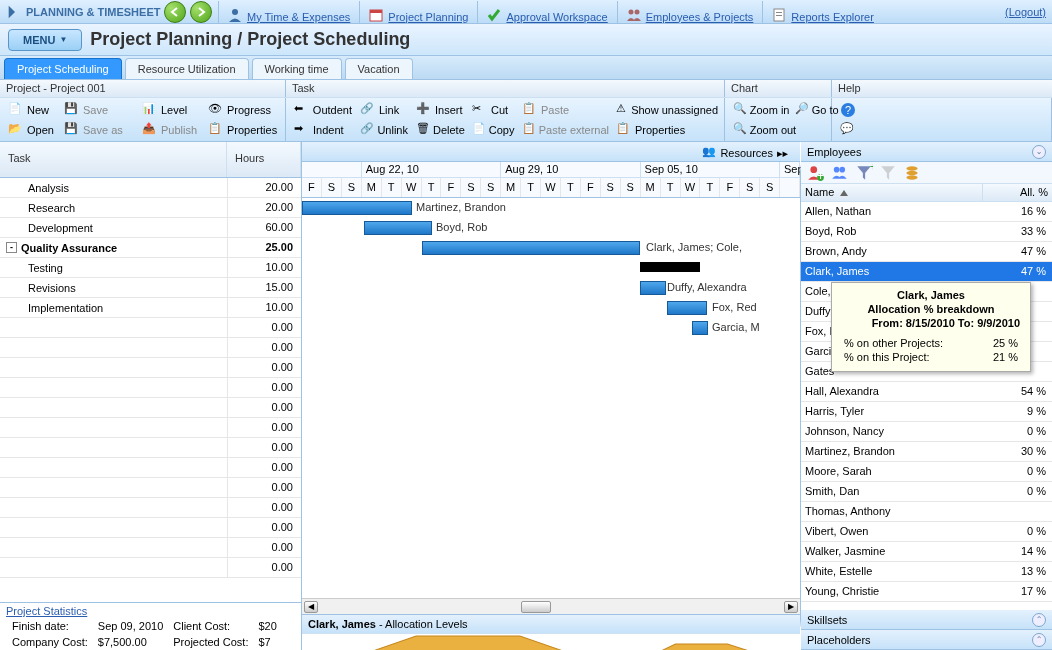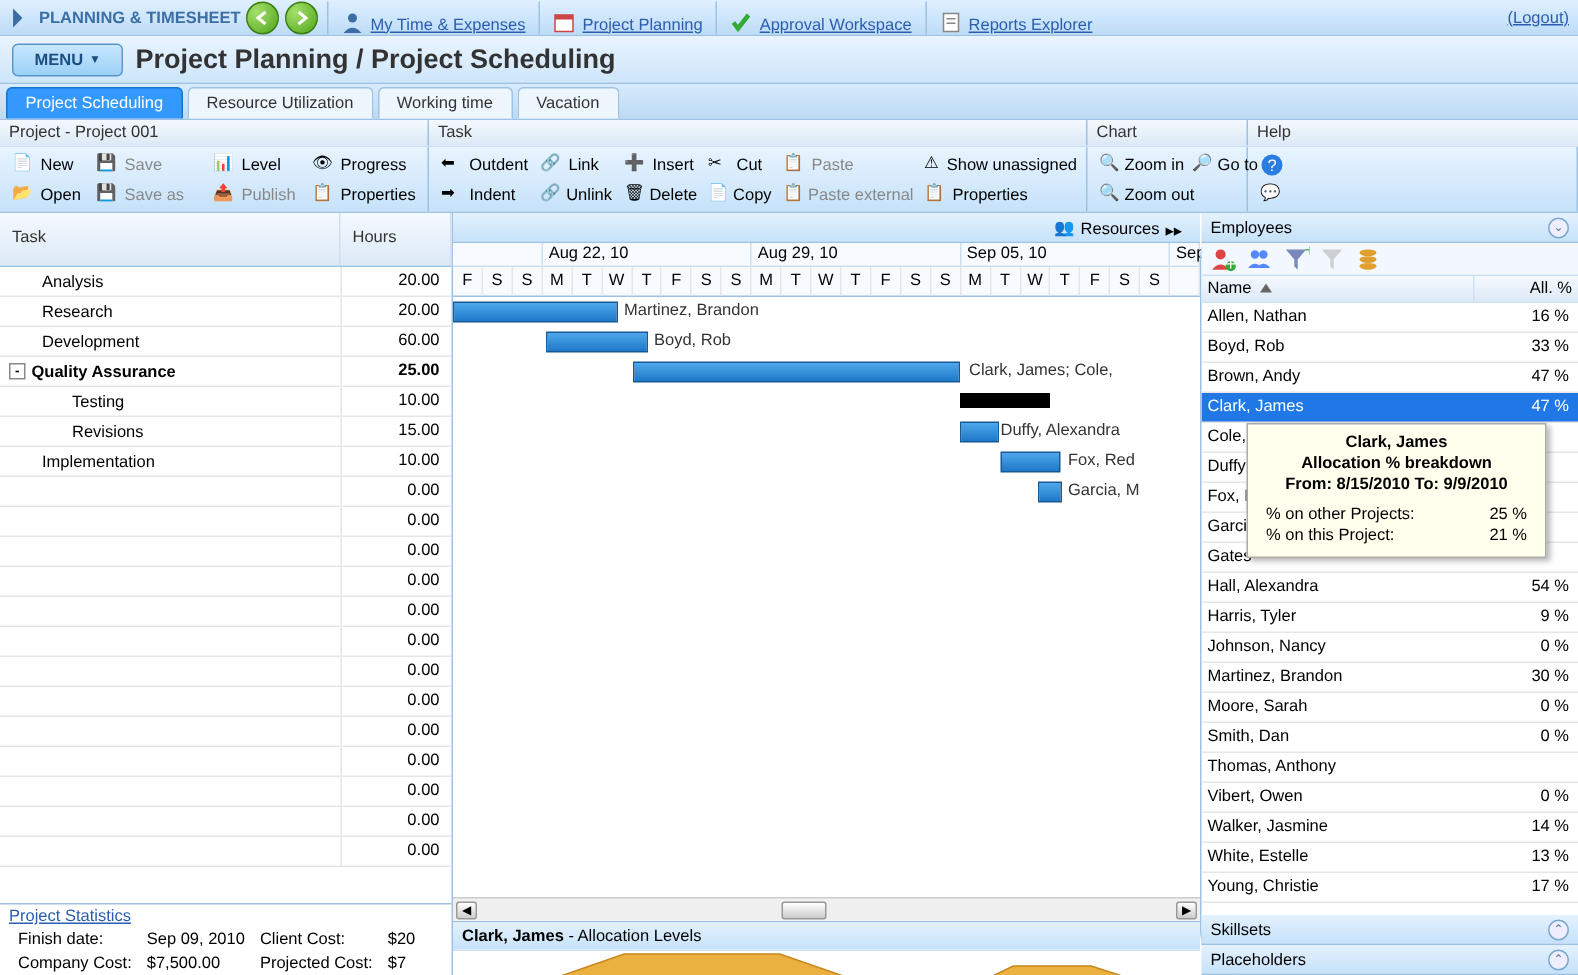--- a/index.html
+++ b/index.html
@@ -50,21 +50,21 @@
 
 
 .task-head { height: 36px; background: linear-gradient(#f4f9fe,#dce9f6); display:flex; border-bottom:1px solid #9ec2e3;}
 .task-head .col { border-right:1px solid #cde0f1; padding: 10px 8px; font-weight:normal; color:#333;}
 .task-head .col.task { flex:1; }
 .task-head .col.hours { width: 74px; text-align:left;}
 .task-body { flex:1; overflow:hidden; }
 .task-row { height:20px; display:flex; border-bottom:1px solid #e6e6e6;}
 .task-row .name { flex:1; padding:3px 4px 3px 6px; display:flex; align-items:center; }
 .task-row .name.indent1 { padding-left: 28px; }
-.task-row .name.indent2 { padding-left: 48px; text-align: center; }
+.task-row .name.indent2 { padding-left: 28px; text-align: center; }
 .task-row .hours { width:74px; text-align:right; padding:3px 8px; border-left:1px solid #e6e6e6;}
 .task-row.bold { font-weight:bold; }
 .expander { width: 11px; height: 11px; border:1px solid #888; display:inline-flex; align-items:center; justify-content:center; margin-right:4px; font-size:9px; line-height:1;}
 
 
 .stats { border-top: 1px solid #9ec2e3; height: 48px; padding: 2px 6px; font-size:11px; overflow:hidden; }
 .stats table td { padding: 1px 4px; }
 
 
 .gantt { flex:1; display:flex; flex-direction:column; min-width:0; }
@@ -107,21 +107,21 @@
 .emp-row .p { width:52px; text-align:right; padding:3px 6px;}
 .emp-row.sel { background:#1f78e6; color:white; }
 .emp-row.sel .p { color:white; }
 .sort-tri { display:inline-block; width:0; height:0; border-left:4px solid transparent; border-right:4px solid transparent; border-bottom:6px solid #666; margin-left:6px; vertical-align:middle;}
 .circ-chev { width:14px; height:14px; border:1px solid #7aa7cf; border-radius:50%; display:inline-flex; align-items:center; justify-content:center; font-size:8px; color:#557ca3; background:#eef; }
 
 
 .tooltip { position:absolute; background: #ffffee; border:1px solid #aaa; box-shadow: 2px 2px 4px rgba(0,0,0,.3); padding: 6px 10px; width: 200px; z-index: 100;}
 .tooltip .title { font-weight:bold; text-align:center;}
 .tooltip .sub { text-align:center; font-weight:bold; margin-top:2px;}
-.tooltip .range { text-align:center; font-weight:bold; margin:2px 0 6px;}
+.tooltip .range { text-align:right; font-weight:bold; margin:2px 0 6px;}
 .tooltip table { width:100%;}
 .tooltip td.r { text-align:right;}
 </style>
 </head>
 <body>
 
 <div class="titlebar">
   <div class="logo">
     <svg width="18" height="18" viewBox="0 0 20 20" style="margin-right:2px">
         <path d="M3 17 L3 3 L10 10 L3 17" fill="#3b6ea5"></path>
@@ -153,20 +153,28 @@
             <rect x="2" y="3" width="12" height="11" fill="white" stroke="#c44"></rect>
             <rect x="2" y="3" width="12" height="3" fill="#c44"></rect>
           </svg></span>
         <a>Project Planning</a>
       </div>
     <div class="item">
         <span class="icon"><svg viewBox="0 0 16 16">
             <path d="M3 8 L6 12 L13 3" fill="none" stroke="#3a3" stroke-width="3"></path>
           </svg></span>
         <a>Approval Workspace</a>
+      </div>
+    <div class="item">
+        <span class="icon"><svg viewBox="0 0 16 16">
+            <circle cx="5" cy="5" r="2.5" fill="#a66"></circle>
+            <circle cx="11" cy="5" r="2.5" fill="#a66"></circle>
+            <path d="M1 14 Q5 8 9 14 M7 14 Q11 8 15 14" fill="#a66"></path>
+          </svg></span>
+        <a>Employees &amp; Projects</a>
       </div>
     <div class="item">
         <span class="icon"><svg viewBox="0 0 16 16">
             <rect x="3" y="2" width="10" height="12" fill="white" stroke="#888"></rect>
             <rect x="5" y="5" width="6" height="1" fill="#888"></rect>
             <rect x="5" y="8" width="6" height="1" fill="#888"></rect>
           </svg></span>
         <a>Reports Explorer</a>
       </div>
   </div>

